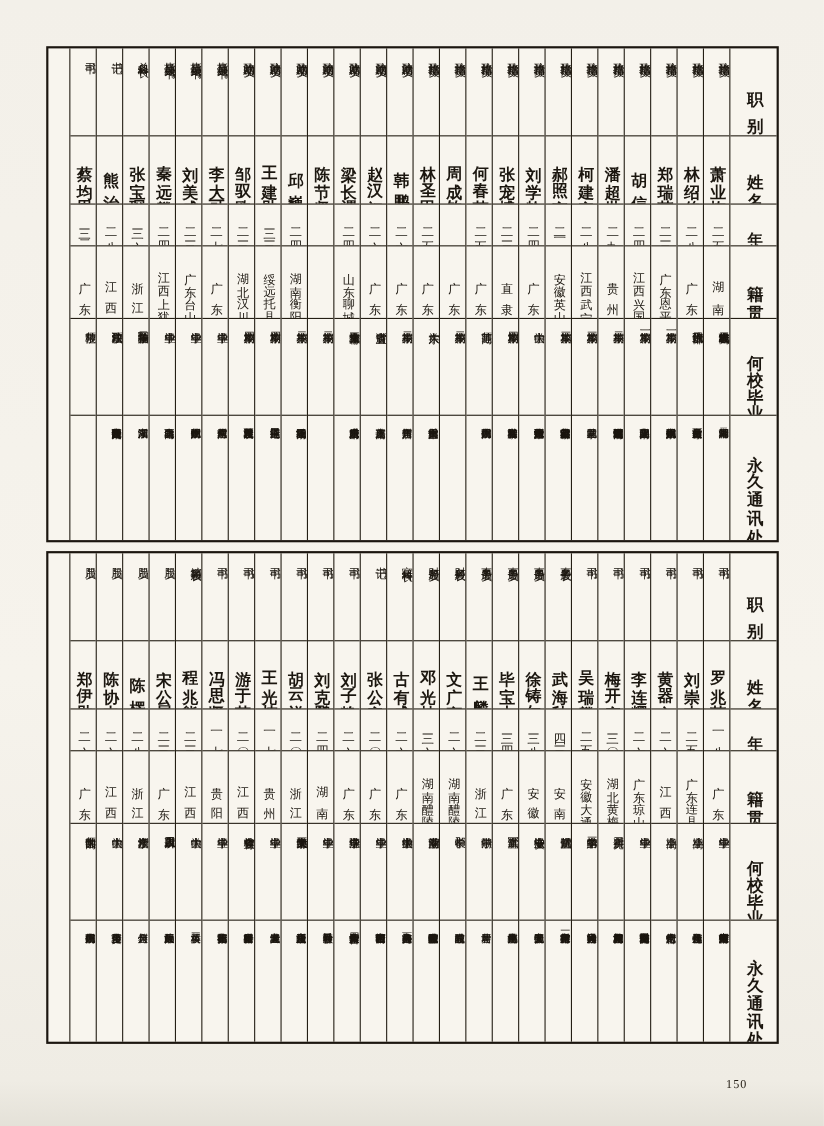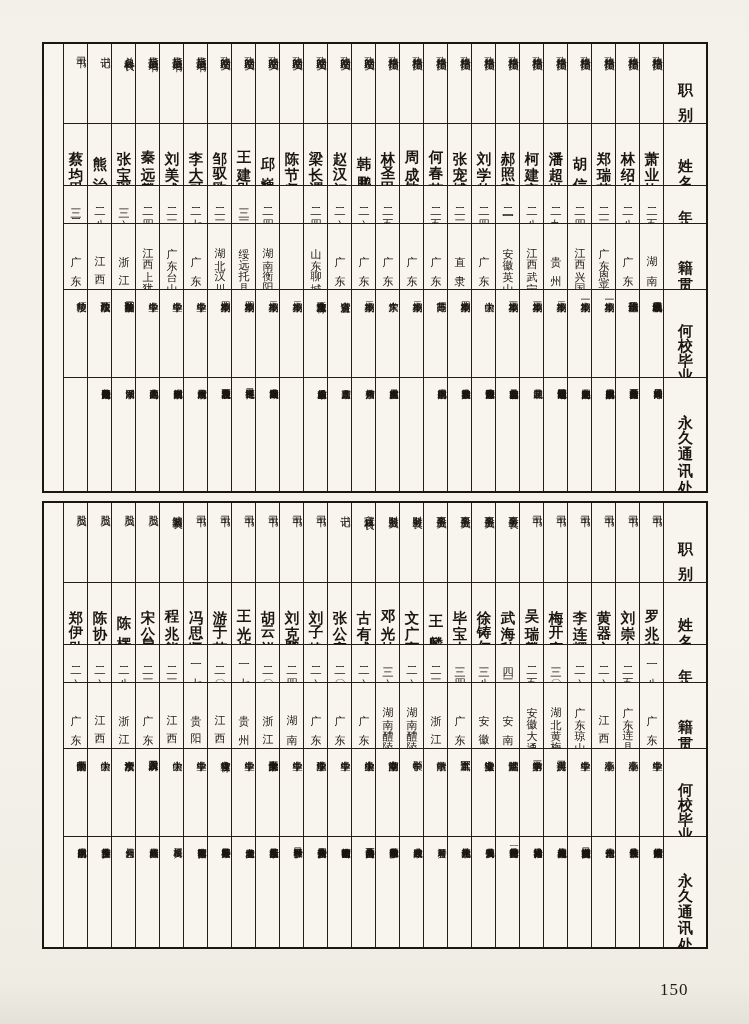--- a/index.html
+++ b/index.html
@@ -49,21 +49,21 @@
     height:100%;width:100%;box-sizing:border-box;
   }
   .name .spread{font-weight:bold;font-size:14.5px;}
   .age .spread{font-size:11.5px;padding:2px 0;}
   .origin .spread{font-size:11px;padding:3px 0;}
   .header .cell .spread{font-weight:bold;font-size:15px;padding:6px 0;}
   .header .r-age .spread{font-size:14px;padding:2px 0;}
 
   .pagenum{
     position:absolute;left:660px;top:980px;
-    font-size:17px;letter-spacing:1px;color:#221c13;
+    font-size:11px;letter-spacing:1px;color:#221c13;
     font-family:"Liberation Serif", serif;
   }
 </style>
 </head>
 <body>
 
 <div class="page">
 
   <div class="rtable t1">
     <div class="col header">

